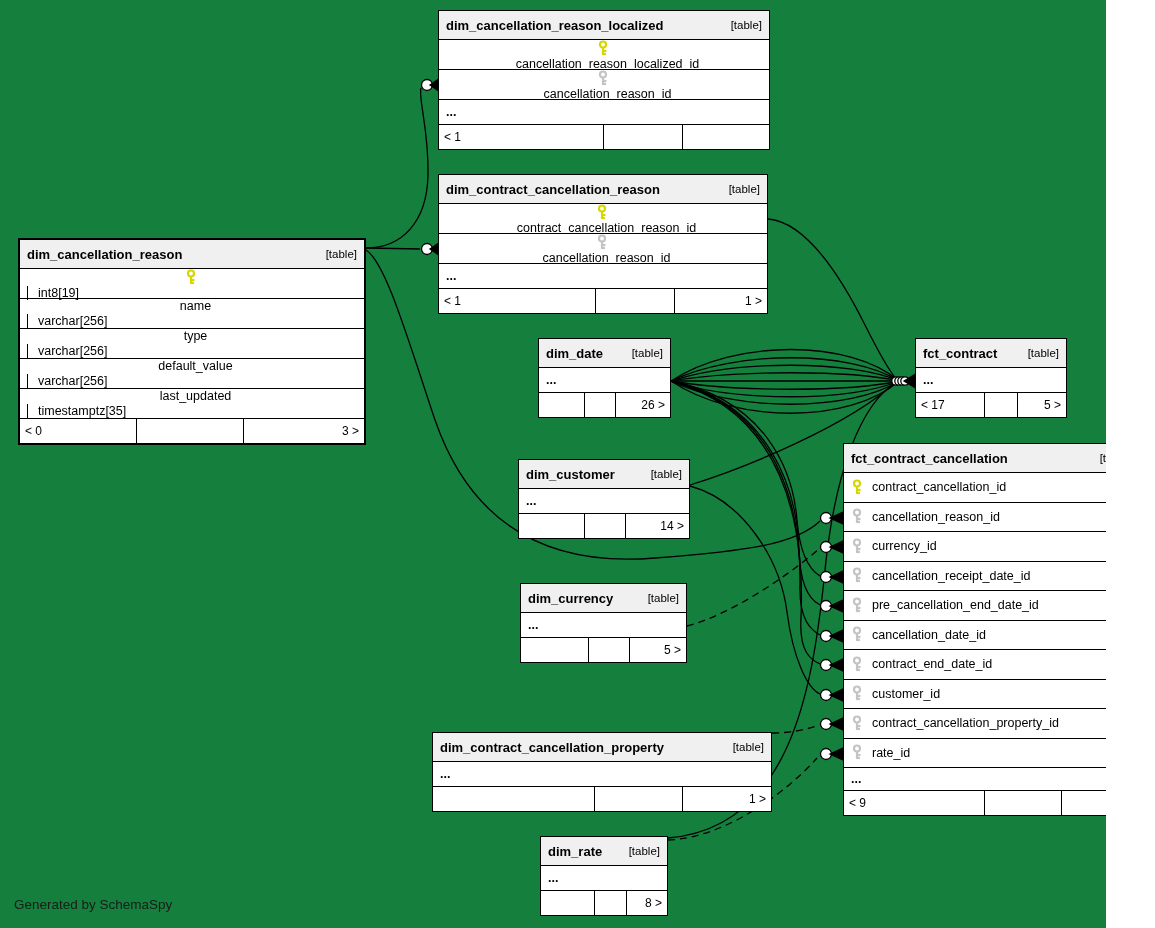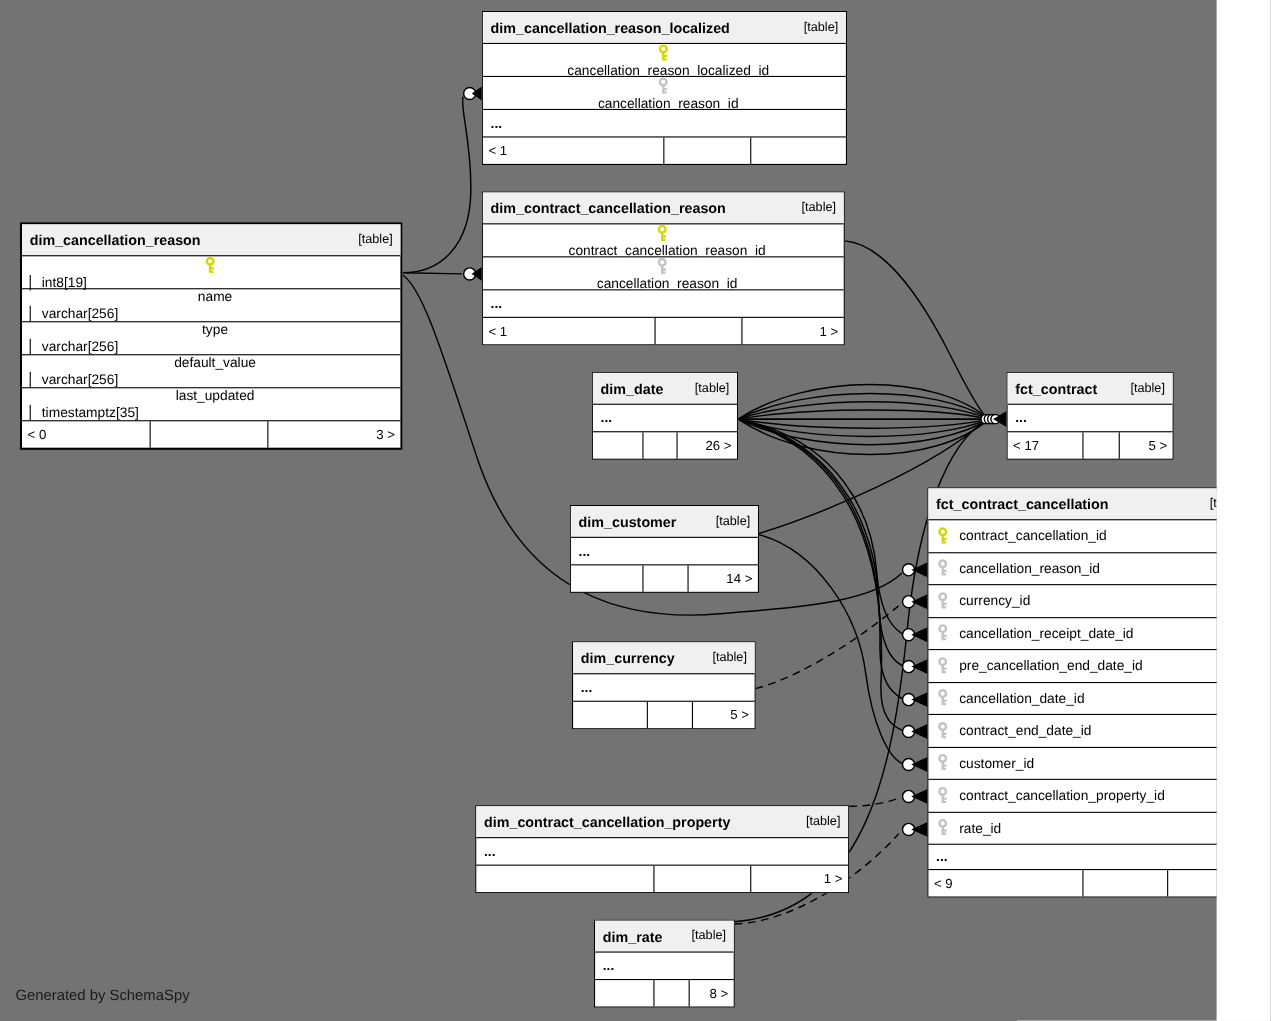--- a/index.html
+++ b/index.html
@@ -1,20 +1,20 @@
 <!DOCTYPE html>
 <html><head>
 <meta charset="utf-8">
 <style>
   html,body{margin:0;padding:0;background:#fff;}
-  #canvas{position:relative;width:1106px;height:928px;background:#737373;
+  #canvas{position:relative;width:1106px;height:928px;background:#15803d;
           font-family:"Liberation Sans","DejaVu Sans",sans-serif;overflow:hidden;}
   #edges{position:absolute;left:0;top:0;z-index:0;}
   .tbl{position:absolute;z-index:1;background:#fff;border:1.5px solid #000;box-sizing:border-box;}
-  .tbl.main{border-width:2.5px;}
+  .tbl.main{border-width:2.5px;margin-top:36px;}
   .hdr{display:flex;justify-content:space-between;align-items:center;background:#f0f0f0;
        border-bottom:1.5px solid #000;height:28px;padding:0 7px;cursor:pointer;}
   .tname{font-weight:bold;font-size:13px;color:#000;white-space:nowrap;}
   .tbadge{font-size:11.5px;color:#000;margin-left:10px;white-space:nowrap;}
   .row{display:flex;align-items:center;height:28.5px;border-bottom:1px solid #000;
        padding:0 0 0 7px;font-size:12.5px;color:#000;}
   .tall .row{height:29px;flex-direction:column;}
   .row .keyicon{width:12px;margin-right:9px;flex:0 0 auto;}
   .cell-name{flex:1;white-space:nowrap;overflow:hidden;}
   .cell-type{width:122px;flex:0 0 auto;align-self:stretch;display:flex;align-items:center;

